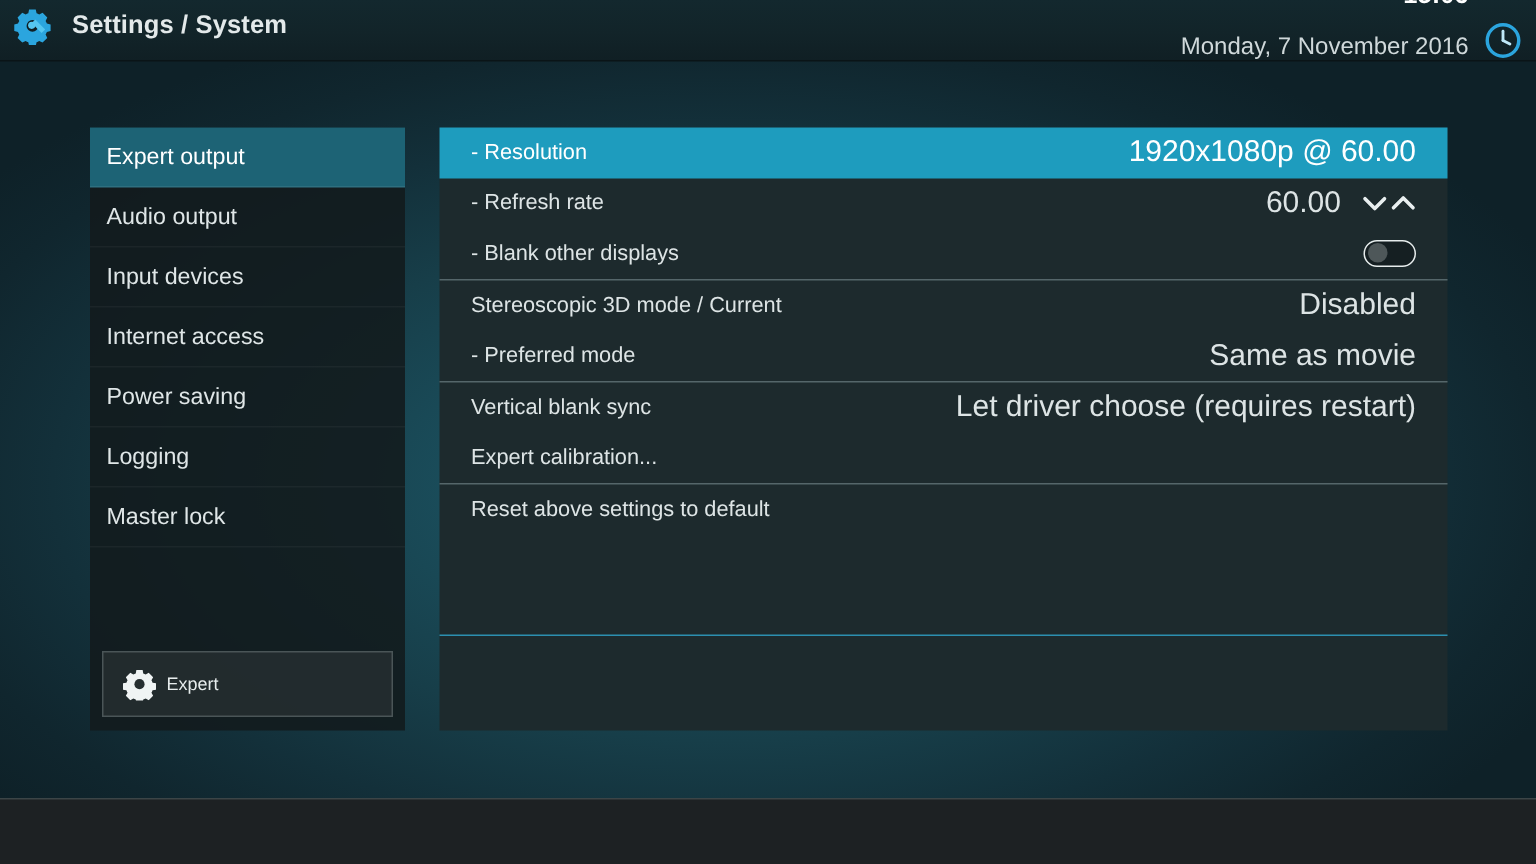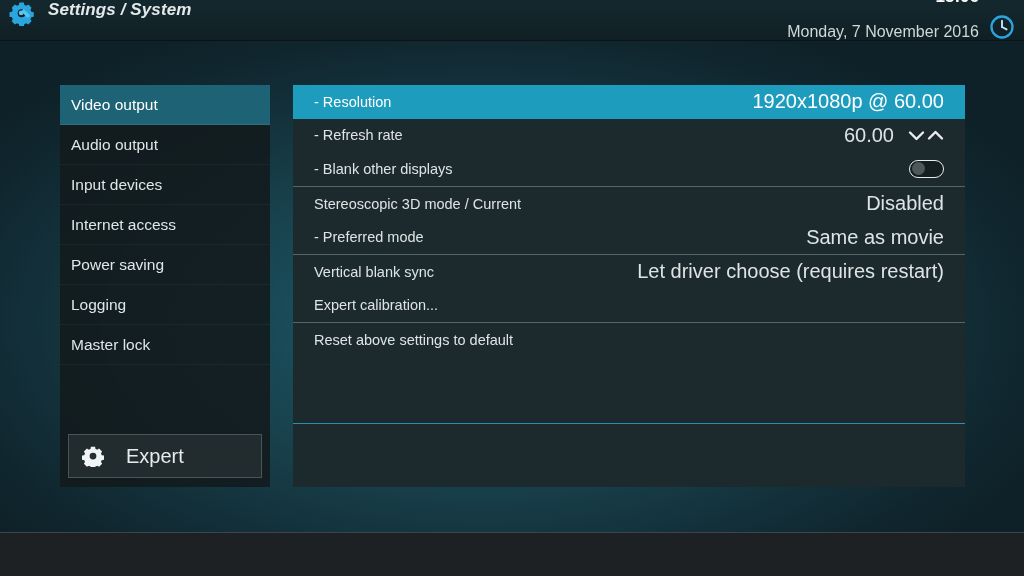--- a/index.html
+++ b/index.html
@@ -31,22 +31,21 @@
     width: 1024px; height: 41px;
     background: linear-gradient(to bottom, #13282e 0%, #122429 55%, #101f24 100%);
     border-bottom: 1px solid #0a1417;
     box-sizing: border-box;
   }
   #topbar-left {
     position: absolute;
     left: 9px; top: 0;
     height: 33px;
     display: flex;
-    align-items: flex-start;
-    font-style: italic;
+    align-items: center;
   }
   .gear-logo { width: 26px; height: 26px; display: block; }
   #app-title {
     margin-left: 13px;
     color: #e3e9ea;
     font-size: 17px;
     font-weight: bold;
     letter-spacing: 0.1px;
   }
   #topbar-right {
@@ -106,23 +105,23 @@
     height: 44px;
     border: 1px solid #4a5557;
     background: rgba(38,46,48,0.85);
     box-sizing: border-box;
     display: flex;
     align-items: center;
     padding-left: 13px;
   }
   .expert-gear { width: 22px; height: 22px; display: block; }
   #expert-label {
-    margin-left: 22px;
+    margin-left: 7px;
     color: #e6ecec;
-    font-size: 20px;
+    font-size: 12px;
   }
 
   
   #content {
     position: absolute;
     left: 293px; top: 85px;
     width: 672px; height: 402px;
     background: #1d2a2d;
     box-sizing: border-box;
   }
@@ -245,21 +244,21 @@
           <circle cx="14" cy="14" r="10.5" fill="none" stroke="#2ba5de" stroke-width="2.3"></circle>
           <line x1="14" y1="14" x2="14" y2="7.8" stroke="#bfe8f8" stroke-width="1.9" stroke-linecap="round"></line>
           <line x1="14" y1="14" x2="18.6" y2="16.4" stroke="#bfe8f8" stroke-width="1.9" stroke-linecap="round"></line>
         </svg>
       </span>
     </div>
   </div>
 
   <div id="sidebar">
     <div class="side-item selected">
-      <span>Video output</span>
+      <span>Expert output</span>
     </div>
     <div class="side-item">
       <span>Audio output</span>
     </div>
     <div class="side-item">
       <span>Input devices</span>
     </div>
     <div class="side-item">
       <span>Internet access</span>
     </div>

